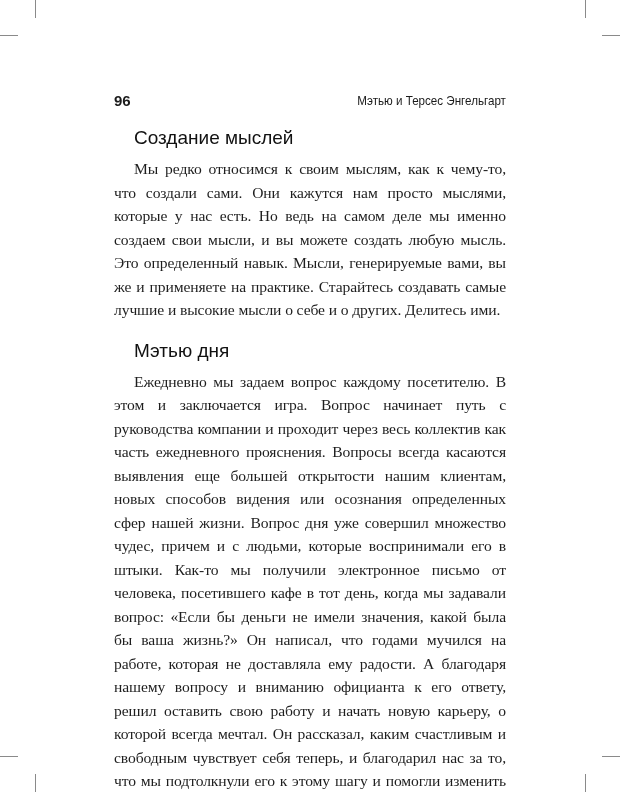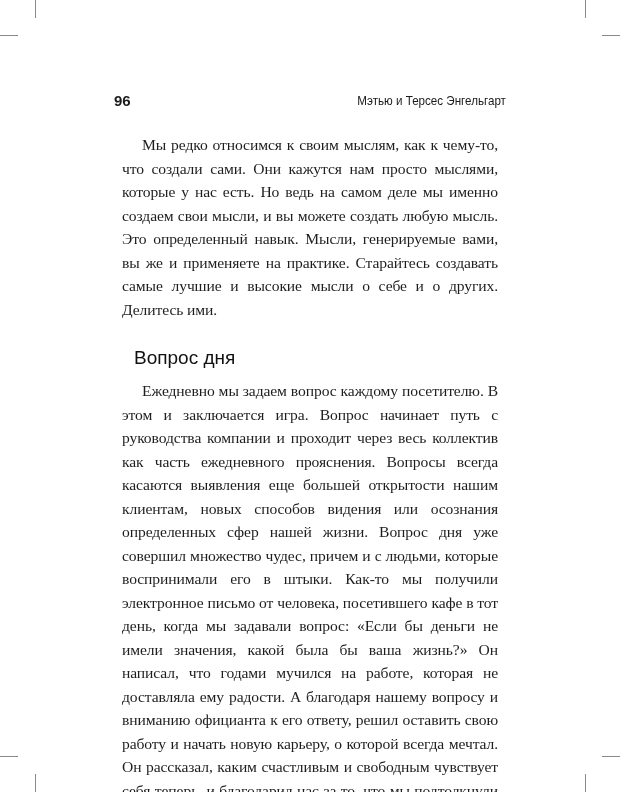--- a/index.html
+++ b/index.html
@@ -15,21 +15,21 @@
   .author { position: absolute; right: 0; top: 1px; font-size: 13.5px; transform: scaleX(0.86); transform-origin: right center; }
   .content {
     position: absolute; left: 114px; top: 125px; width: 392px;
     font-family: "Liberation Serif", serif; color: #1e1e1e;
   }
   h2 {
     font-family: "Liberation Sans", sans-serif; font-weight: normal;
     font-size: 19px; margin: 0 0 6px 20px; line-height: 26px; color: #111;
   }
   p {
-    margin: 8px; font-size: 15.6px; line-height: 23.5px; text-align: justify;
+    margin: 0; font-size: 15.6px; line-height: 23.5px; text-align: justify;
     text-indent: 20px; hyphens: manual; letter-spacing: -0.1px;
   }
   .gap { height: 16px; }
   #h-section2 { margin-top: 0; }
 </style>
 </head>
 <body>
 
 <div class="crop v" style="left:35px; top:0;"></div>
 <div class="crop h" style="left:0; top:35px;"></div>
@@ -39,18 +39,19 @@
 <div class="crop v" style="left:35px; top:774px;"></div>
 <div class="crop h" style="left:602px; top:756px;"></div>
 <div class="crop v" style="left:585px; top:774px;"></div>
 
 <div class="running-head">
   <span class="page-num">96</span>
   <span class="author">Мэтью и Терсес Энгельгарт</span>
 </div>
 
 <div class="content">
+  <h2>Создание мыслей</h2>
   <p>Мы редко относимся к своим мыслям, как к чему-то, что создали сами. Они кажутся нам просто мыслями, которые у нас есть. Но ведь на самом деле мы именно создаем свои мысли, и вы можете создать любую мысль. Это определенный навык. Мысли, генерируемые вами, вы же и применяете на практике. Старайтесь создавать самые лучшие и высо­кие мысли о себе и о других. Делитесь ими.</p>
   <div class="gap"></div>
-  <h2 id="h-section2">Вопрос дня</h2>
+  <h2 id="h-section2">Мэтью дня</h2>
   <p>Ежедневно мы задаем вопрос каждому посетителю. В этом и заклю­чается игра. Вопрос начинает путь с руководства компании и проходит через весь коллектив как часть ежедневного прояснения. Вопросы всегда касаются выявления еще большей открытости нашим клиентам, новых способов видения или осознания определенных сфер нашей жизни. Во­прос дня уже совершил множество чудес, причем и с людьми, которые воспринимали его в штыки. Как-то мы получили электронное письмо от человека, посетившего кафе в тот день, когда мы задавали вопрос: «Если бы деньги не имели значения, какой была бы ваша жизнь?» Он написал, что годами мучился на работе, которая не доставляла ему радо­сти. А благодаря нашему вопросу и вниманию официанта к его ответу, решил оставить свою работу и начать новую карьеру, о которой всегда мечтал. Он рассказал, каким счастливым и свободным чувствует себя теперь, и благодарил нас за то, что мы подтолкнули его к этому шагу и помогли изменить свою жизнь.</p>
 
 </div>
 
 </body></html>

